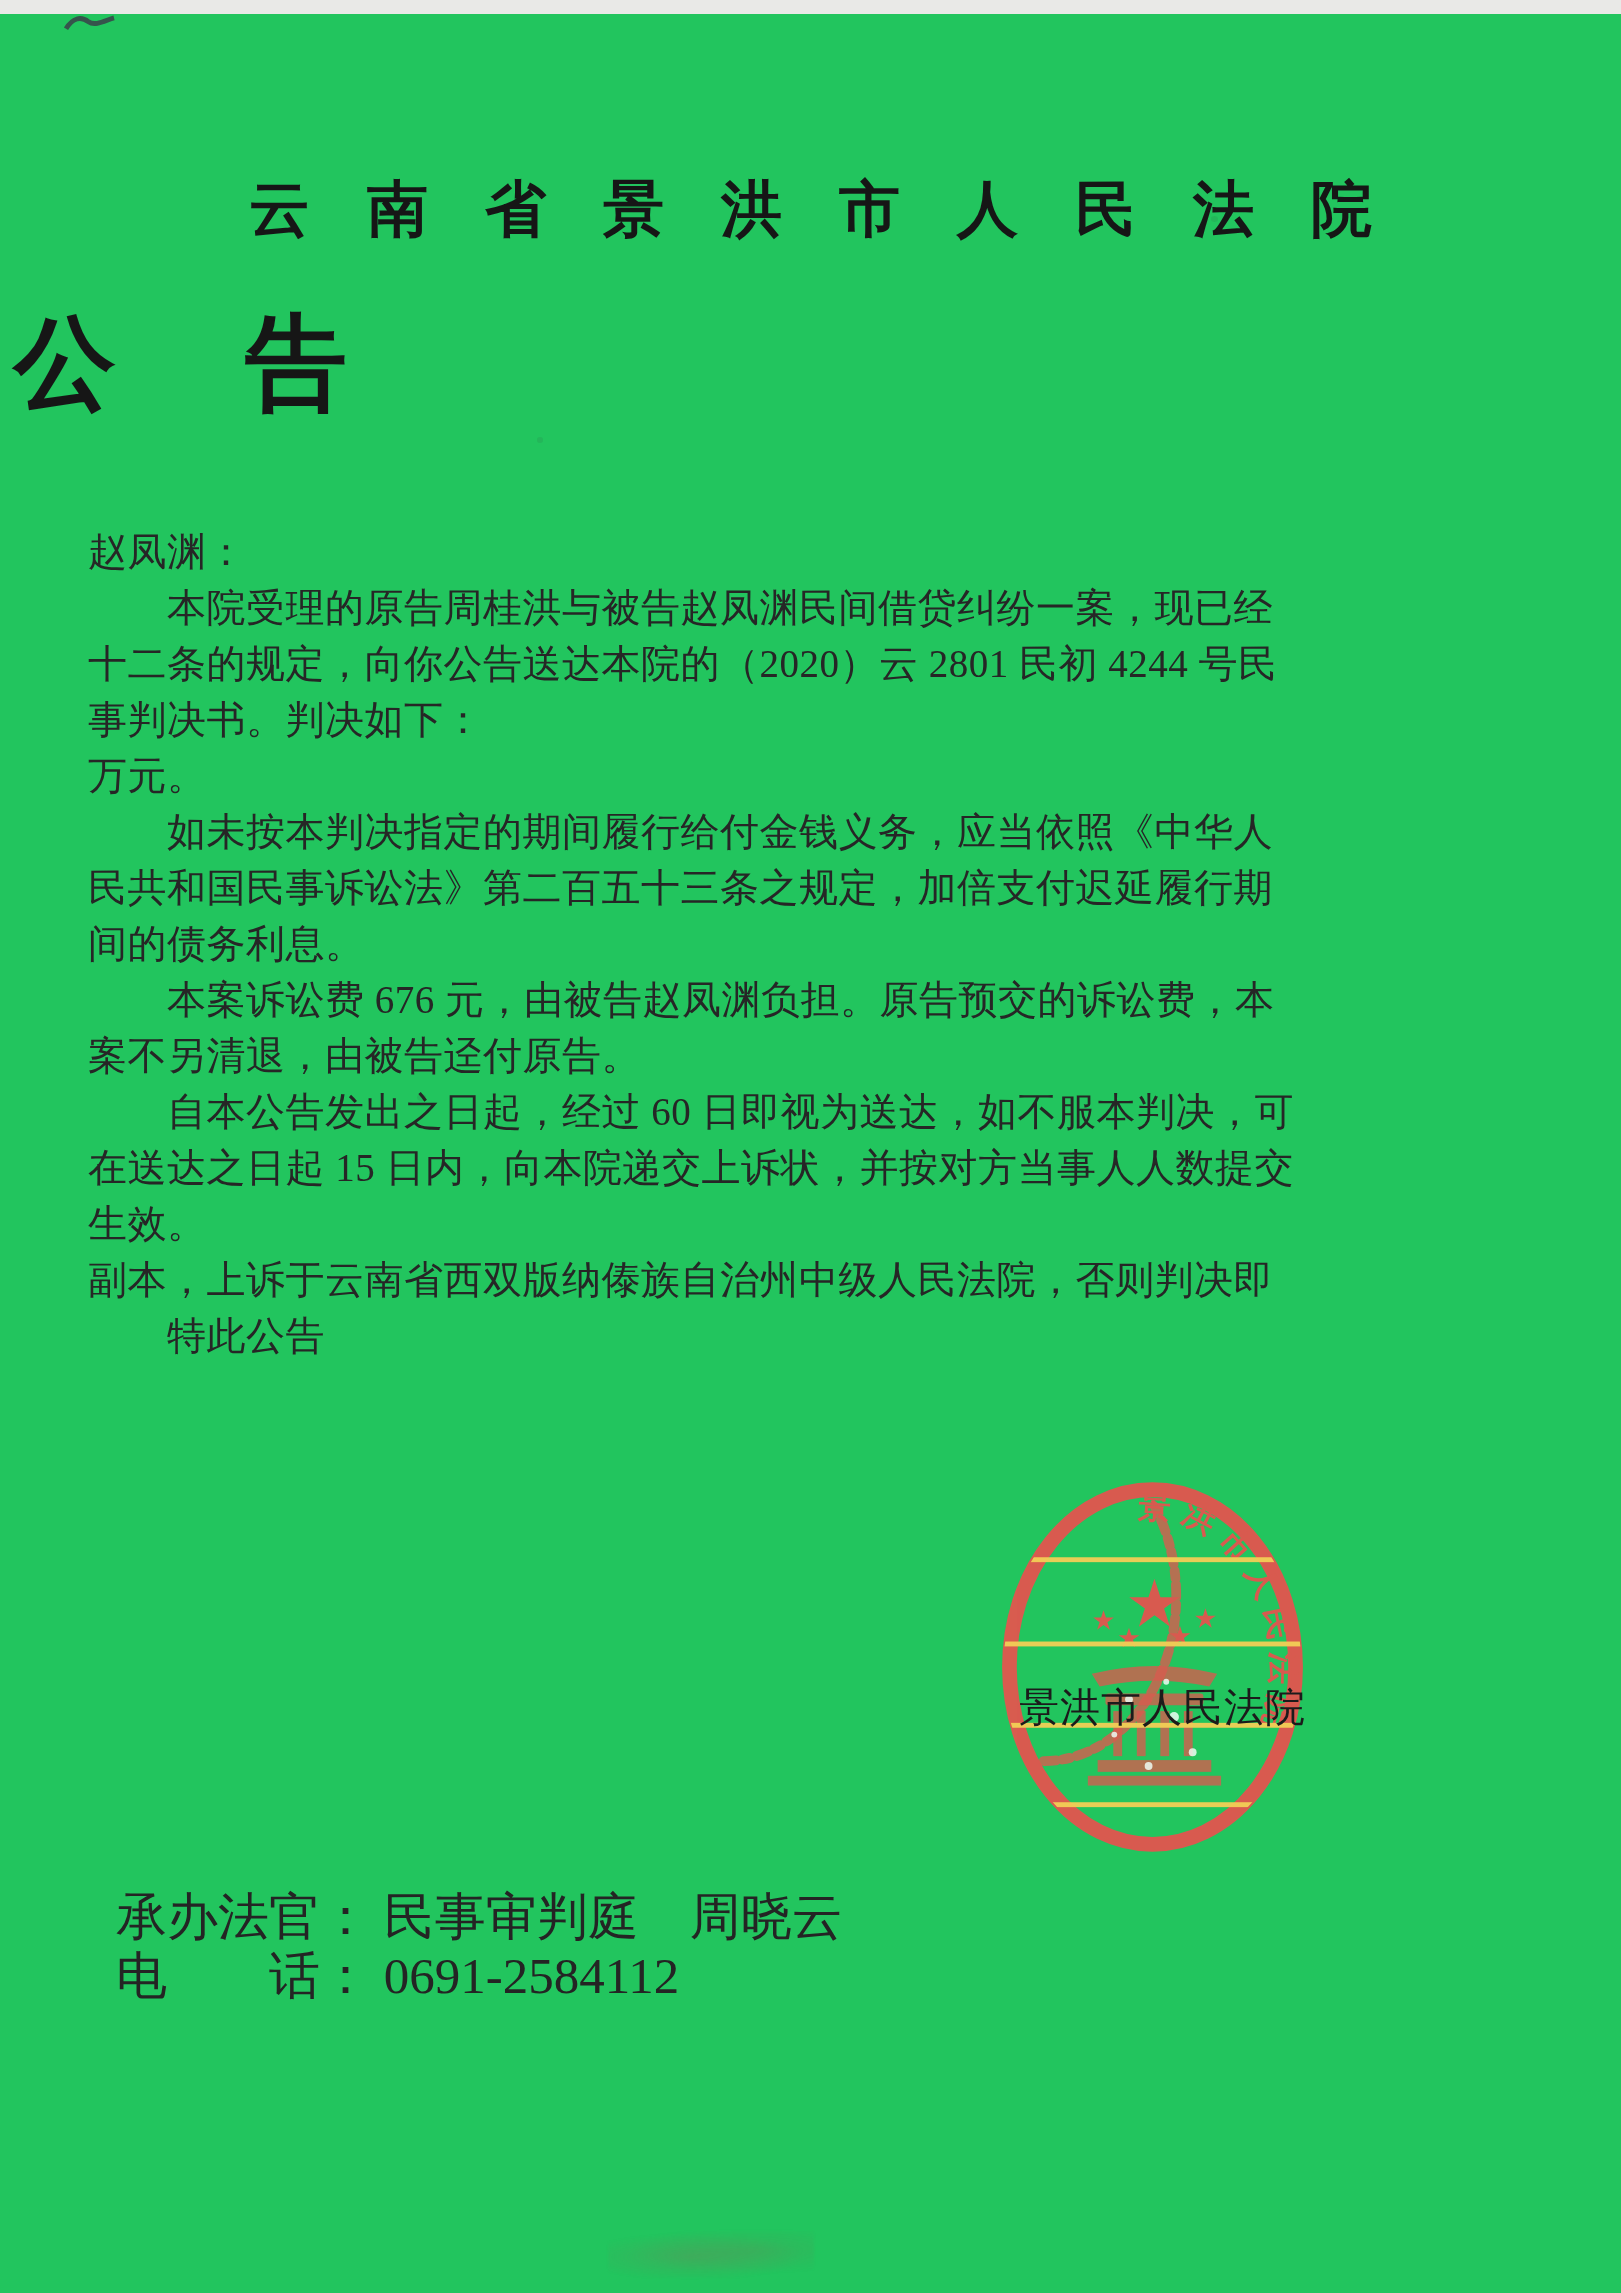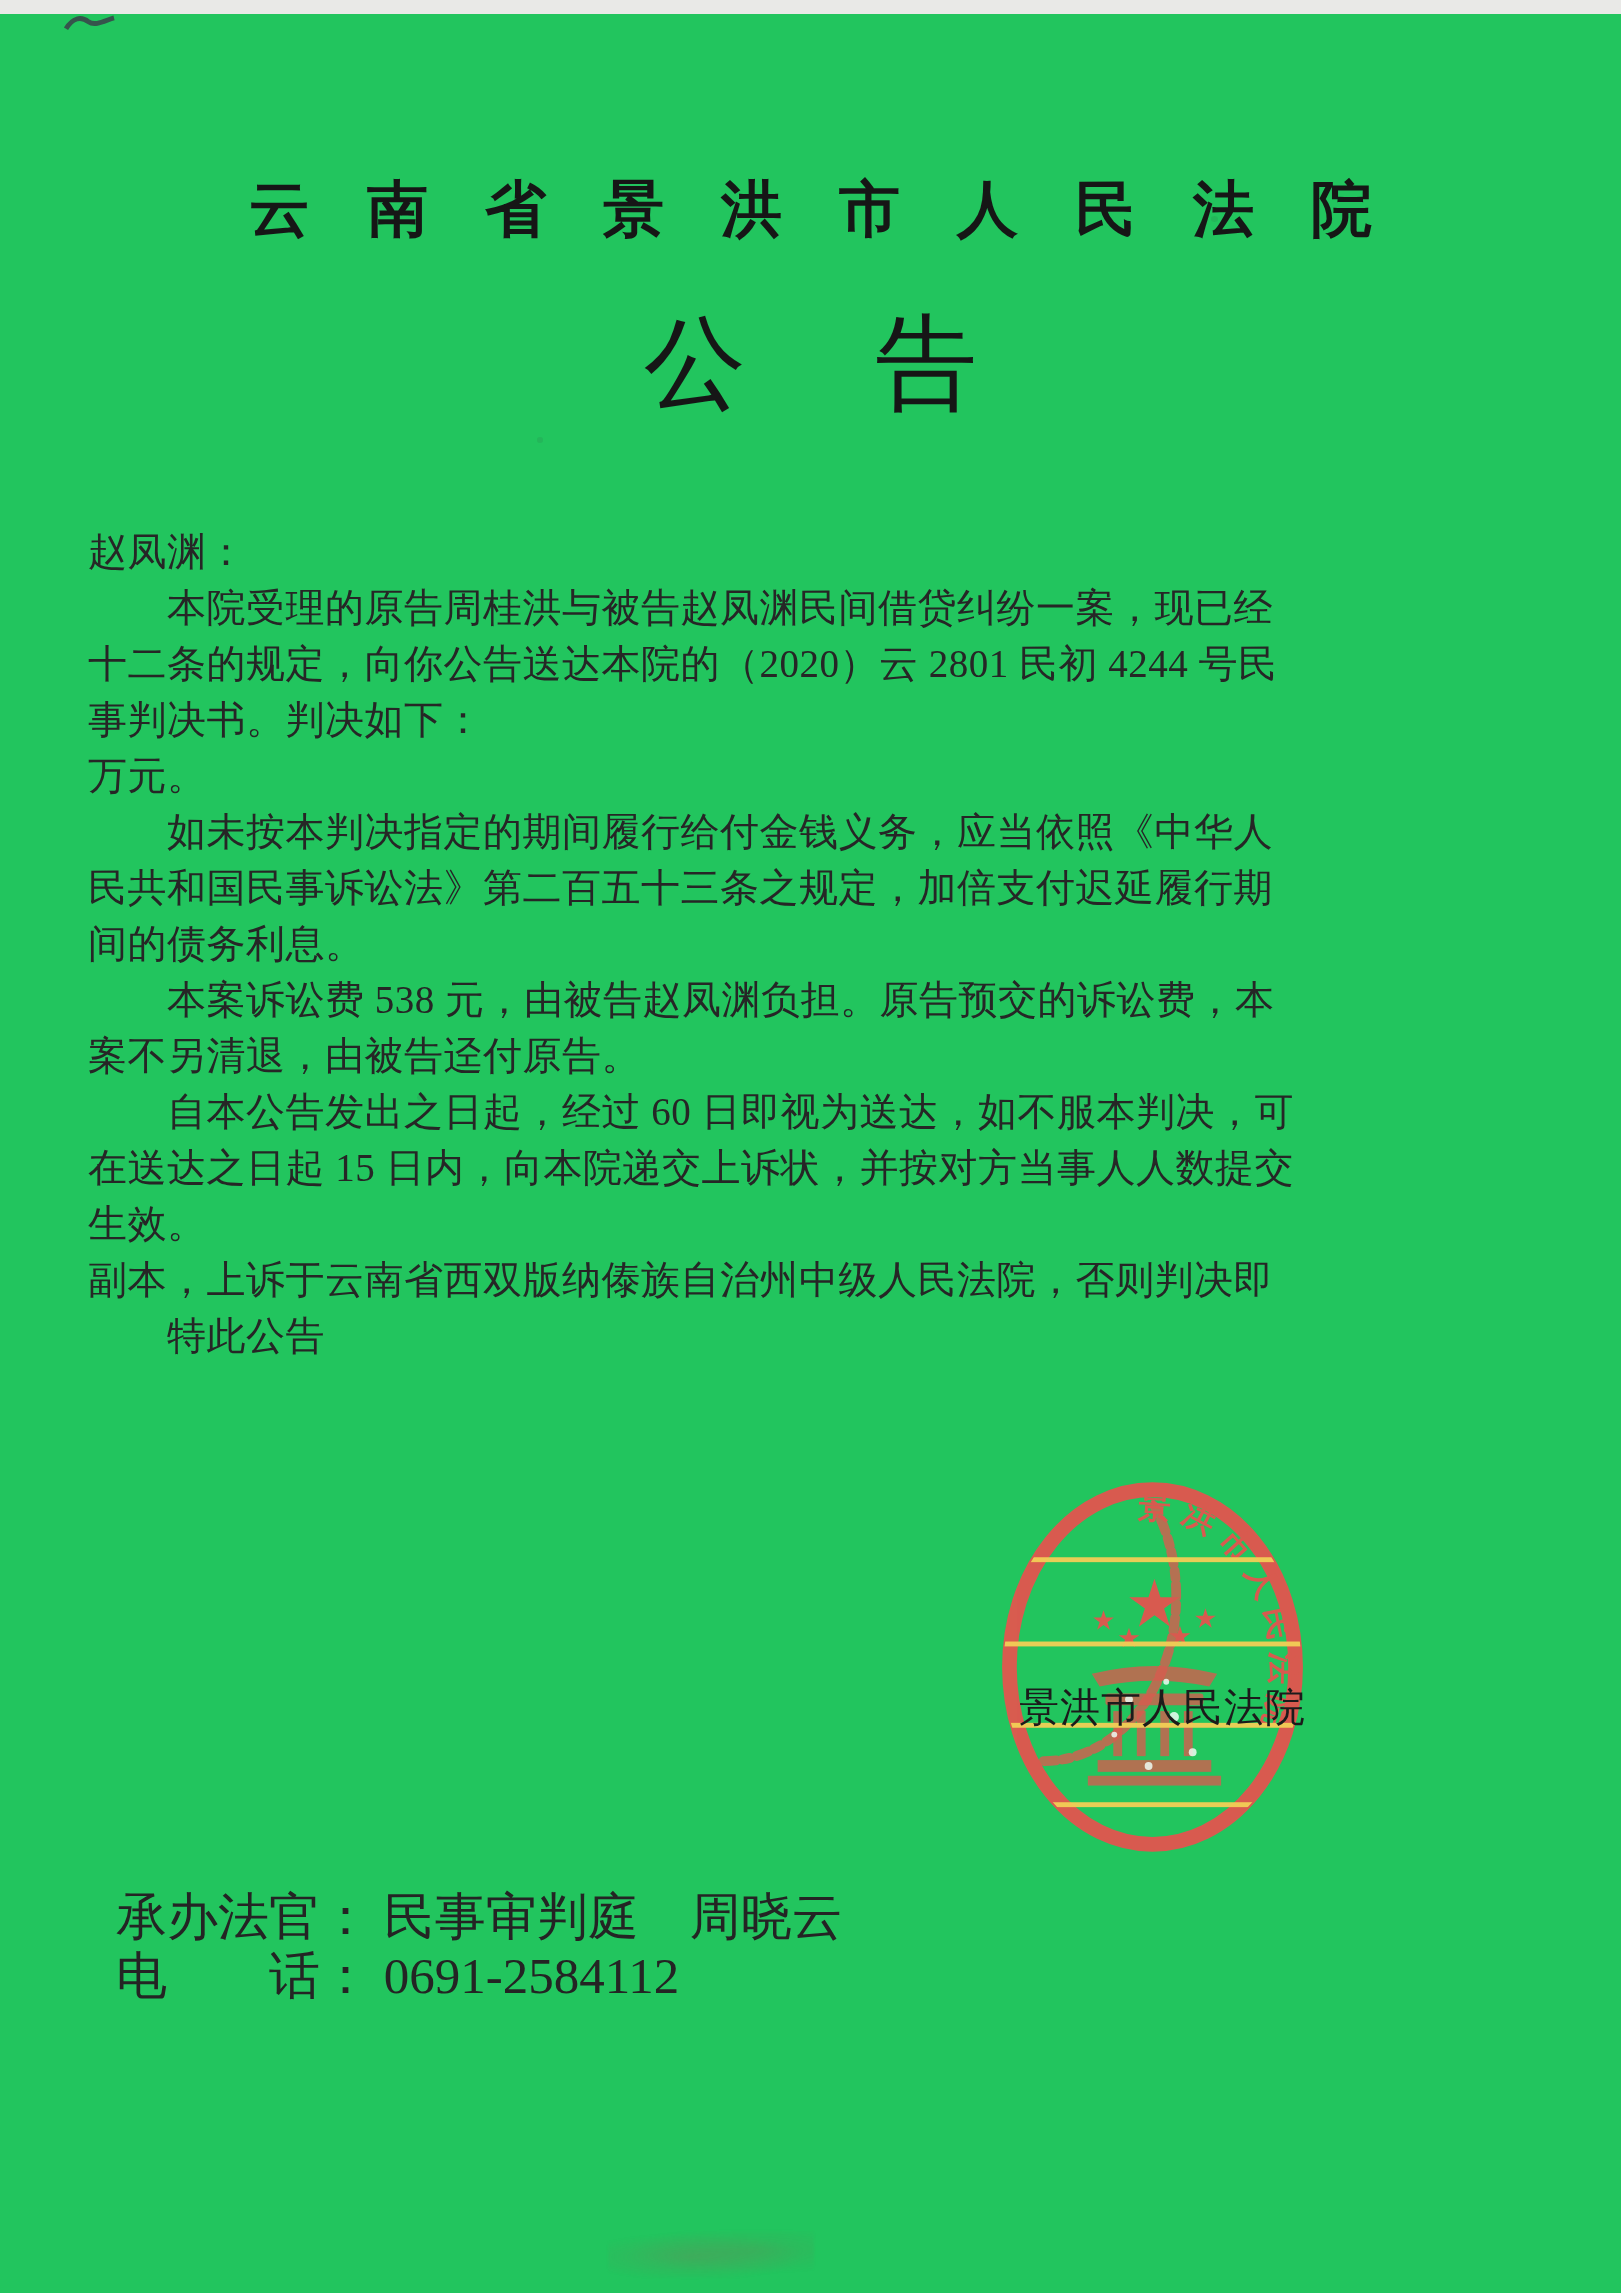--- a/index.html
+++ b/index.html
@@ -24,22 +24,21 @@
 
   .page-title{
     position:absolute;top:155px;left:0;width:100%;
     text-align:center;
     font-size:61px;font-weight:bold;color:#161616;
     letter-spacing:57px;padding-left:57px;box-sizing:border-box;
     white-space:nowrap;
   }
   .page-heading{
     position:absolute;top:282px;left:0;width:100%;
-    text-align:center;
-    font-size:102px;font-weight:normal;color:#161616;
+    font-size:102px;font-weight:bold;color:#161616;
     letter-spacing:13.7px;padding-left:13.7px;box-sizing:border-box;
     white-space:nowrap;
   }
   .body-text{
     position:absolute;left:88px;top:510px;width:1382px;
     font-size:39px;line-height:56px;color:#262626;
     letter-spacing:0.5px;
   }
   .body-line{white-space:nowrap;}
 
@@ -79,21 +78,21 @@
 
   <div class="body-text">
     <div class="body-line">赵凤渊：</div>
     <div class="body-line">　　本院受理的原告周桂洪与被告赵凤渊民间借贷纠纷一案，现已经</div>
     <div class="body-line">十二条的规定，向你公告送达本院的（2020）云 2801 民初 4244 号民</div>
     <div class="body-line">事判决书。判决如下：</div>
     <div class="body-line">万元。</div>
     <div class="body-line">　　如未按本判决指定的期间履行给付金钱义务，应当依照《中华人</div>
     <div class="body-line">民共和国民事诉讼法》第二百五十三条之规定，加倍支付迟延履行期</div>
     <div class="body-line">间的债务利息。</div>
-    <div class="body-line">　　本案诉讼费 538 元，由被告赵凤渊负担。原告预交的诉讼费，本</div>
+    <div class="body-line">　　本案诉讼费 676 元，由被告赵凤渊负担。原告预交的诉讼费，本</div>
     <div class="body-line">案不另清退，由被告迳付原告。</div>
     <div class="body-line">　　自本公告发出之日起，经过 60 日即视为送达，如不服本判决，可</div>
     <div class="body-line">在送达之日起 15 日内，向本院递交上诉状，并按对方当事人人数提交</div>
     <div class="body-line">生效。</div>
     <div class="body-line">副本，上诉于云南省西双版纳傣族自治州中级人民法院，否则判决即</div>
     <div class="body-line">　　特此公告</div>
   </div>
 
   <div class="seal-wrap">
     <svg width="341" height="390" viewBox="0 0 348 398">

